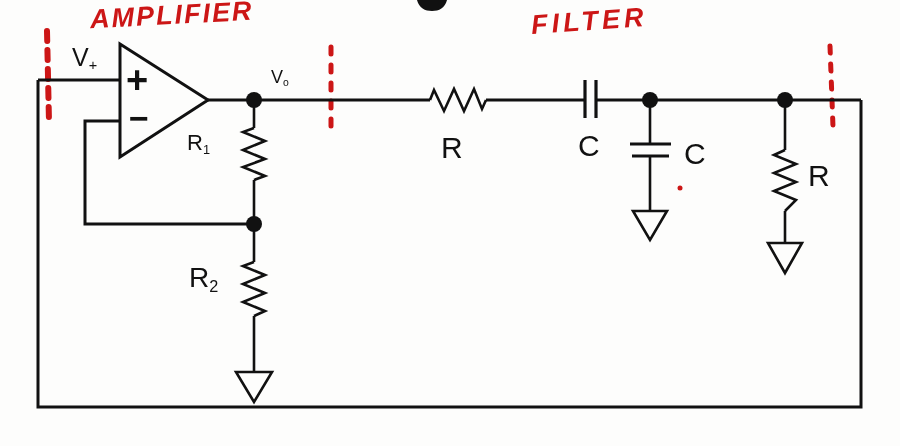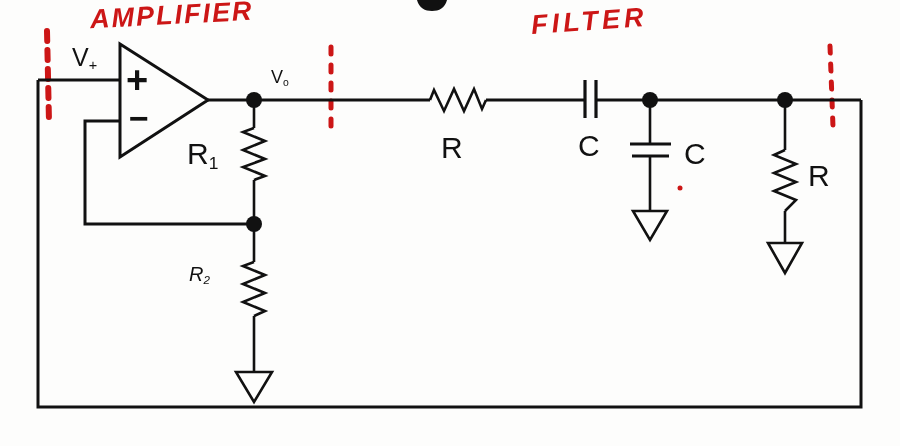--- a/index.html
+++ b/index.html
@@ -11,22 +11,22 @@
   .lbl{position:absolute;color:#111;line-height:1;white-space:nowrap;}
   .lbl .sub{font-size:0.58em;vertical-align:-0.28em;}
   .red-title{
     position:absolute;color:#cc1616;font-weight:bold;font-style:italic;
     line-height:1;white-space:nowrap;
   }
   .amp-title{left:90px;top:2px;font-size:27px;letter-spacing:2px;transform:rotate(-3deg);}
   .flt-title{left:531px;top:8px;font-size:27px;letter-spacing:4px;transform:rotate(-4deg);}
   .v-plus{left:72px;top:45px;font-size:25px;}
   .v-out{left:271px;top:68px;font-size:18px;}
-  .r1-lbl{left:187px;top:139px;font-size:30px;}
-  .r2-lbl{left:189px;top:264px;font-size:20px;font-style:italic;}
+  .r1-lbl{left:187px;top:132px;font-size:22px;}
+  .r2-lbl{left:189px;top:264px;font-size:28px;}
   .series-r-lbl{left:441px;top:133px;font-size:30px;}
   .series-c-lbl{left:578px;top:131px;font-size:30px;}
   .shunt-c-lbl{left:684px;top:139px;font-size:30px;}
   .shunt-r-lbl{left:808px;top:161px;font-size:30px;}
   .op-plus{left:126px;top:61px;font-size:38px;font-weight:600;}
   .op-minus{left:129px;top:101px;font-size:34px;font-weight:600;}
 </style>
 </head>
 <body>
 

